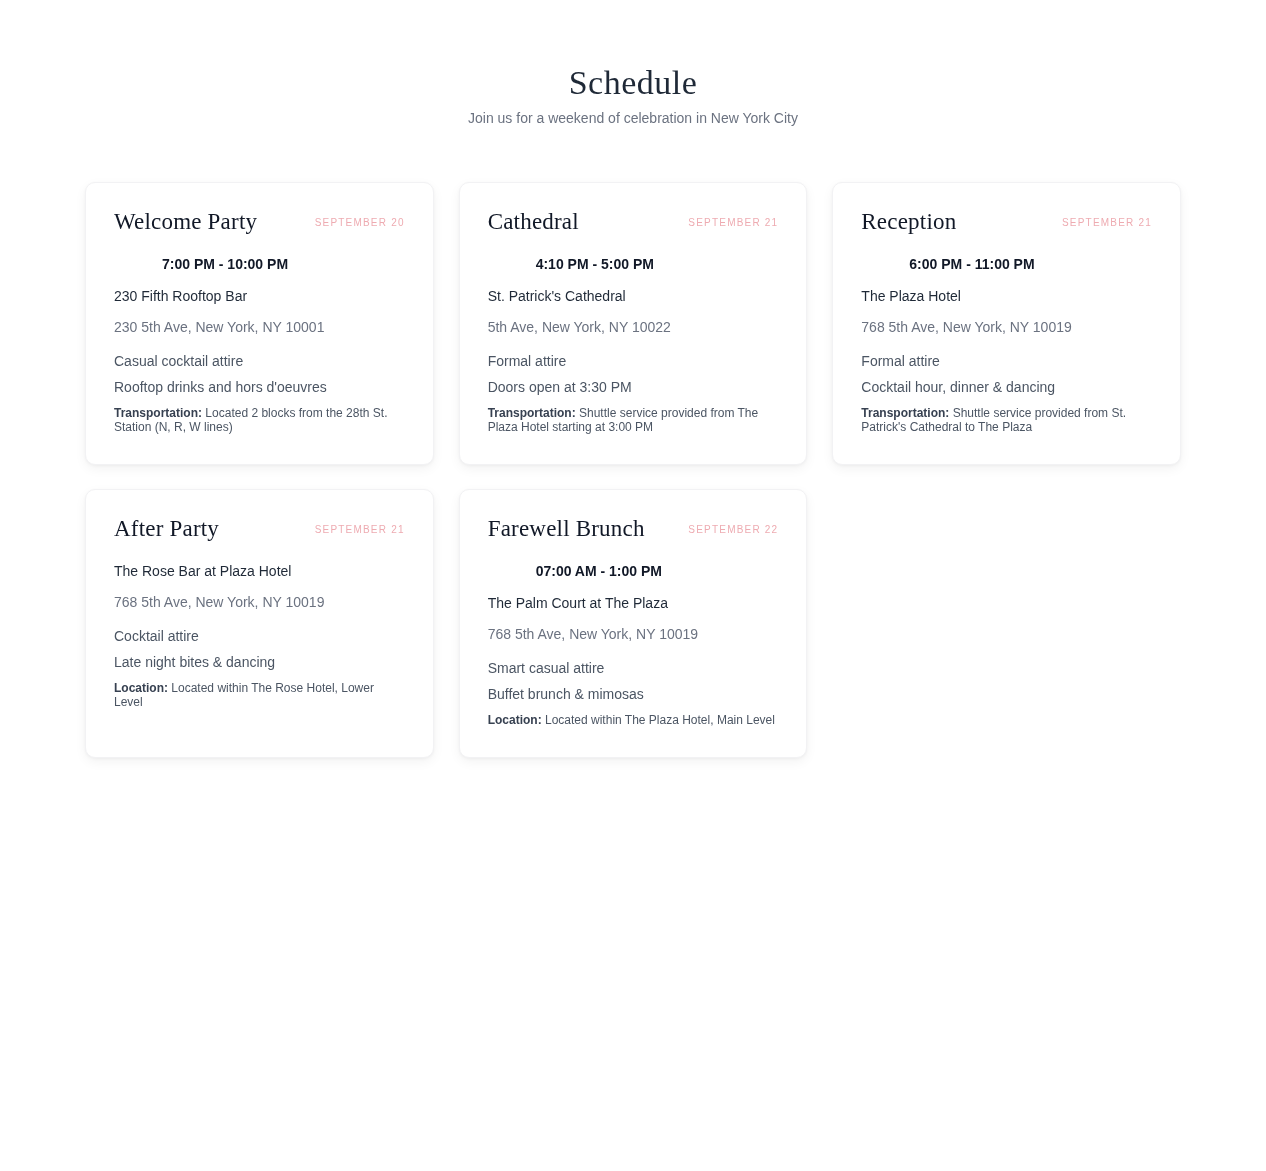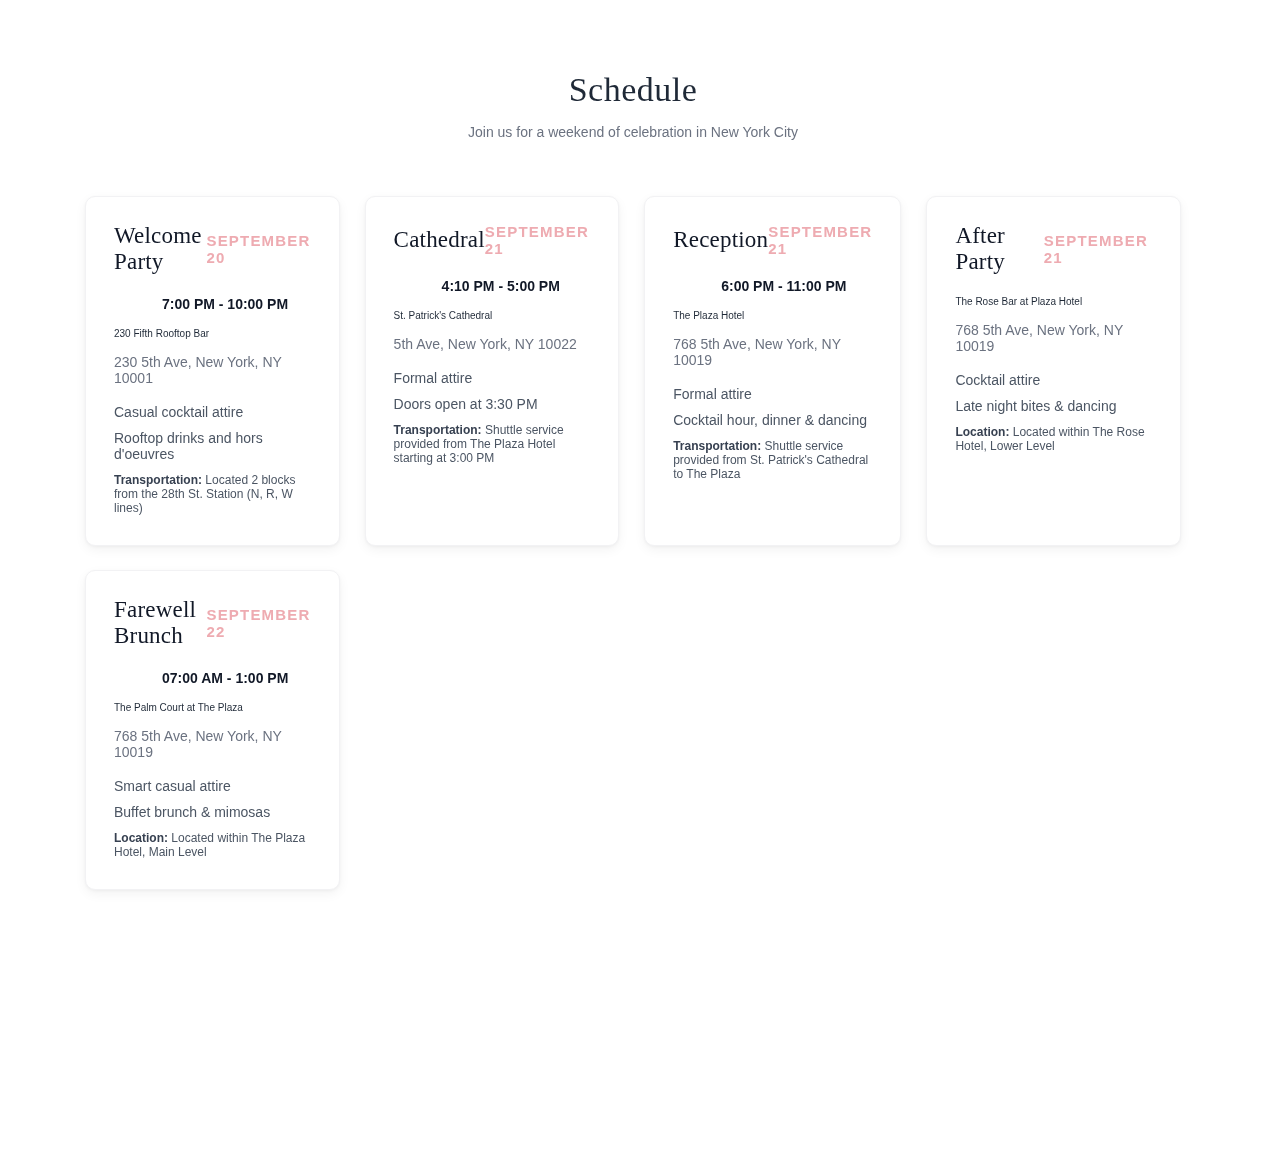--- a/index.html
+++ b/index.html
@@ -13,32 +13,32 @@
   }
   .header {
     text-align: center;
     padding-top: 56px;
   }
   .page-title {
     font-family: "Liberation Serif", serif;
     font-size: 34px;
     font-weight: 500;
     color: #1f2937;
-    margin: 15px;
+    margin: 8px;
     letter-spacing: 0.5px;
   }
   .page-subtitle {
     font-size: 14px;
     color: #6b7280;
   }
   .grid {
     width: 1096px;
     margin: 56px auto 0 auto;
     display: grid;
-    grid-template-columns: 1fr 1fr 1fr 1fr;
+    grid-template-columns: 1fr 1fr 1fr;
     column-gap: 25px;
     row-gap: 24px;
     padding-bottom: 120px;
   }
   .card {
     background: #ffffff;
     border: 1px solid #f2f2f4;
     border-radius: 10px;
     box-shadow: 0 4px 12px rgba(0,0,0,0.05), 0 1px 3px rgba(0,0,0,0.04);
     padding: 26px 28px 30px 28px;
@@ -50,35 +50,35 @@
     margin-bottom: 21px;
   }
   .event-name {
     font-family: "Liberation Serif", serif;
     font-size: 23px;
     font-weight: 500;
     color: #111827;
     letter-spacing: 0.2px;
   }
   .event-date {
-    font-size: 15px;
+    font-size: 10px;
     letter-spacing: 1.2px;
     color: #eeabb1;
-    font-weight: 700;
+    font-weight: 400;
     text-transform: uppercase;
   }
   .event-time {
     font-size: 14px;
     font-weight: 700;
     color: #111827;
     margin-bottom: 16px;
     margin-left: 48px;
   }
   .event-venue {
-    font-size: 10px;
+    font-size: 14px;
     color: #1f2937;
     margin-bottom: 15px;
   }
   .event-address {
     font-size: 14px;
     color: #6b7280;
     margin-bottom: 18px;
   }
   .event-attire {
     font-size: 14px;

